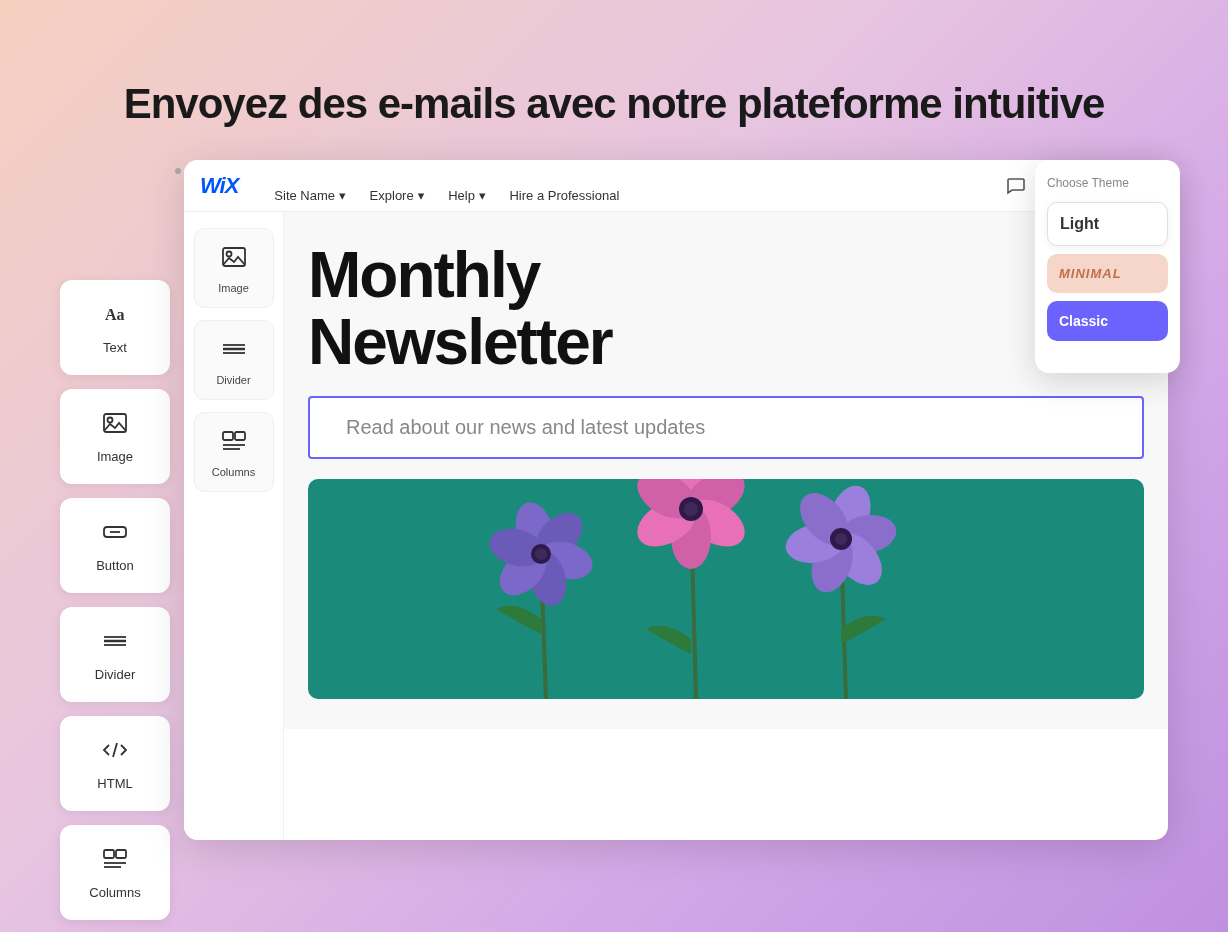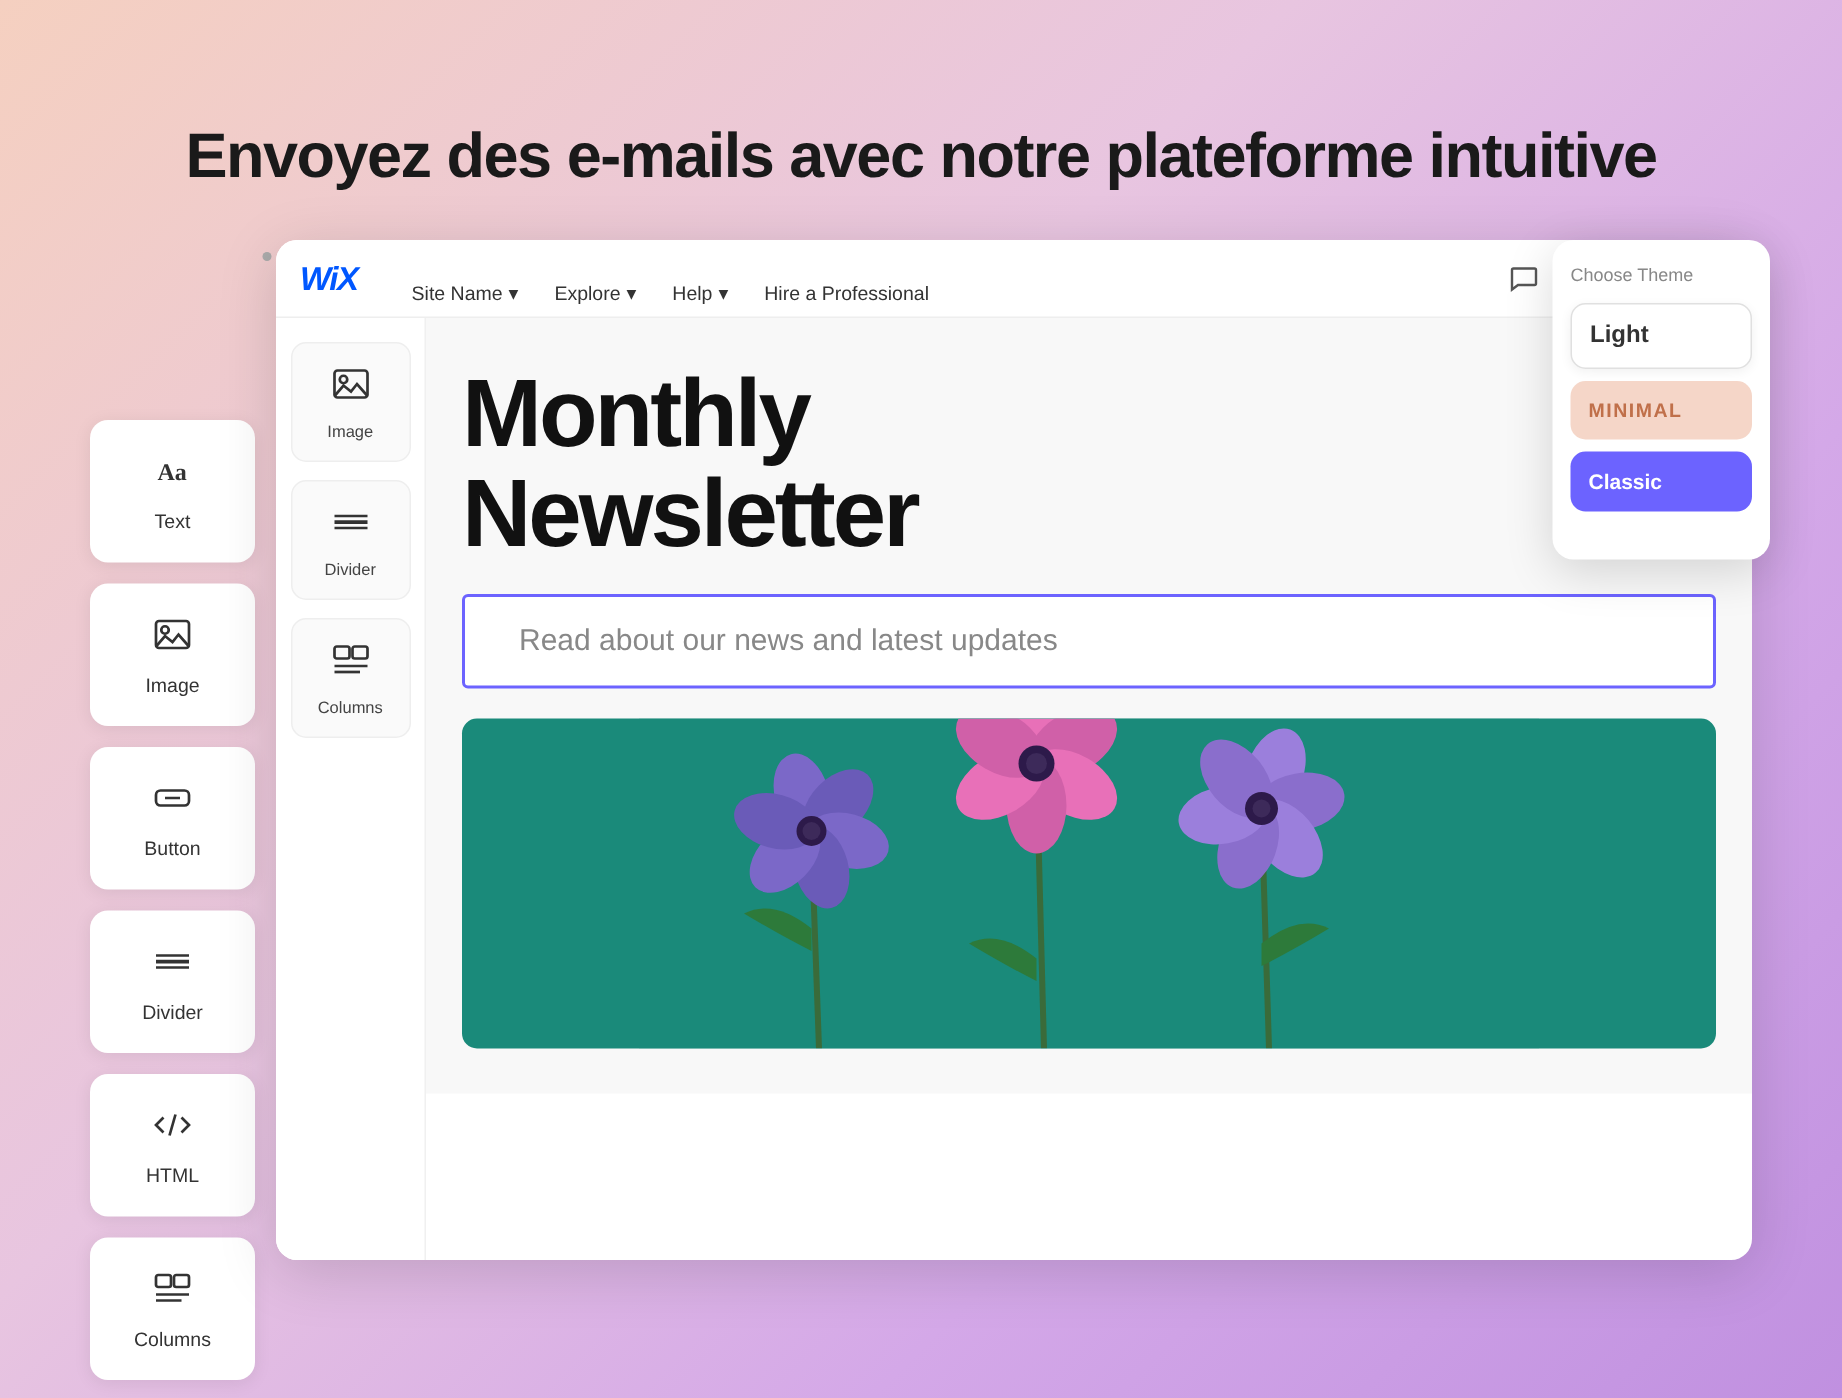--- a/index.html
+++ b/index.html
@@ -270,20 +270,21 @@
       border: 1px solid #e0e0e0;
       box-shadow: 0 2px 8px rgba(0,0,0,0.06);
       font-size: 16px;
     }
 
     .theme-minimal {
       background: #f5d6c8;
       color: #c0704a;
       font-size: 13px;
       letter-spacing: 1px;
+      font-style: italic;
     }
 
     .theme-classic {
       background: #6c63ff;
       color: white;
       font-size: 14px;
       margin-bottom: 16px;
     }
 
     

